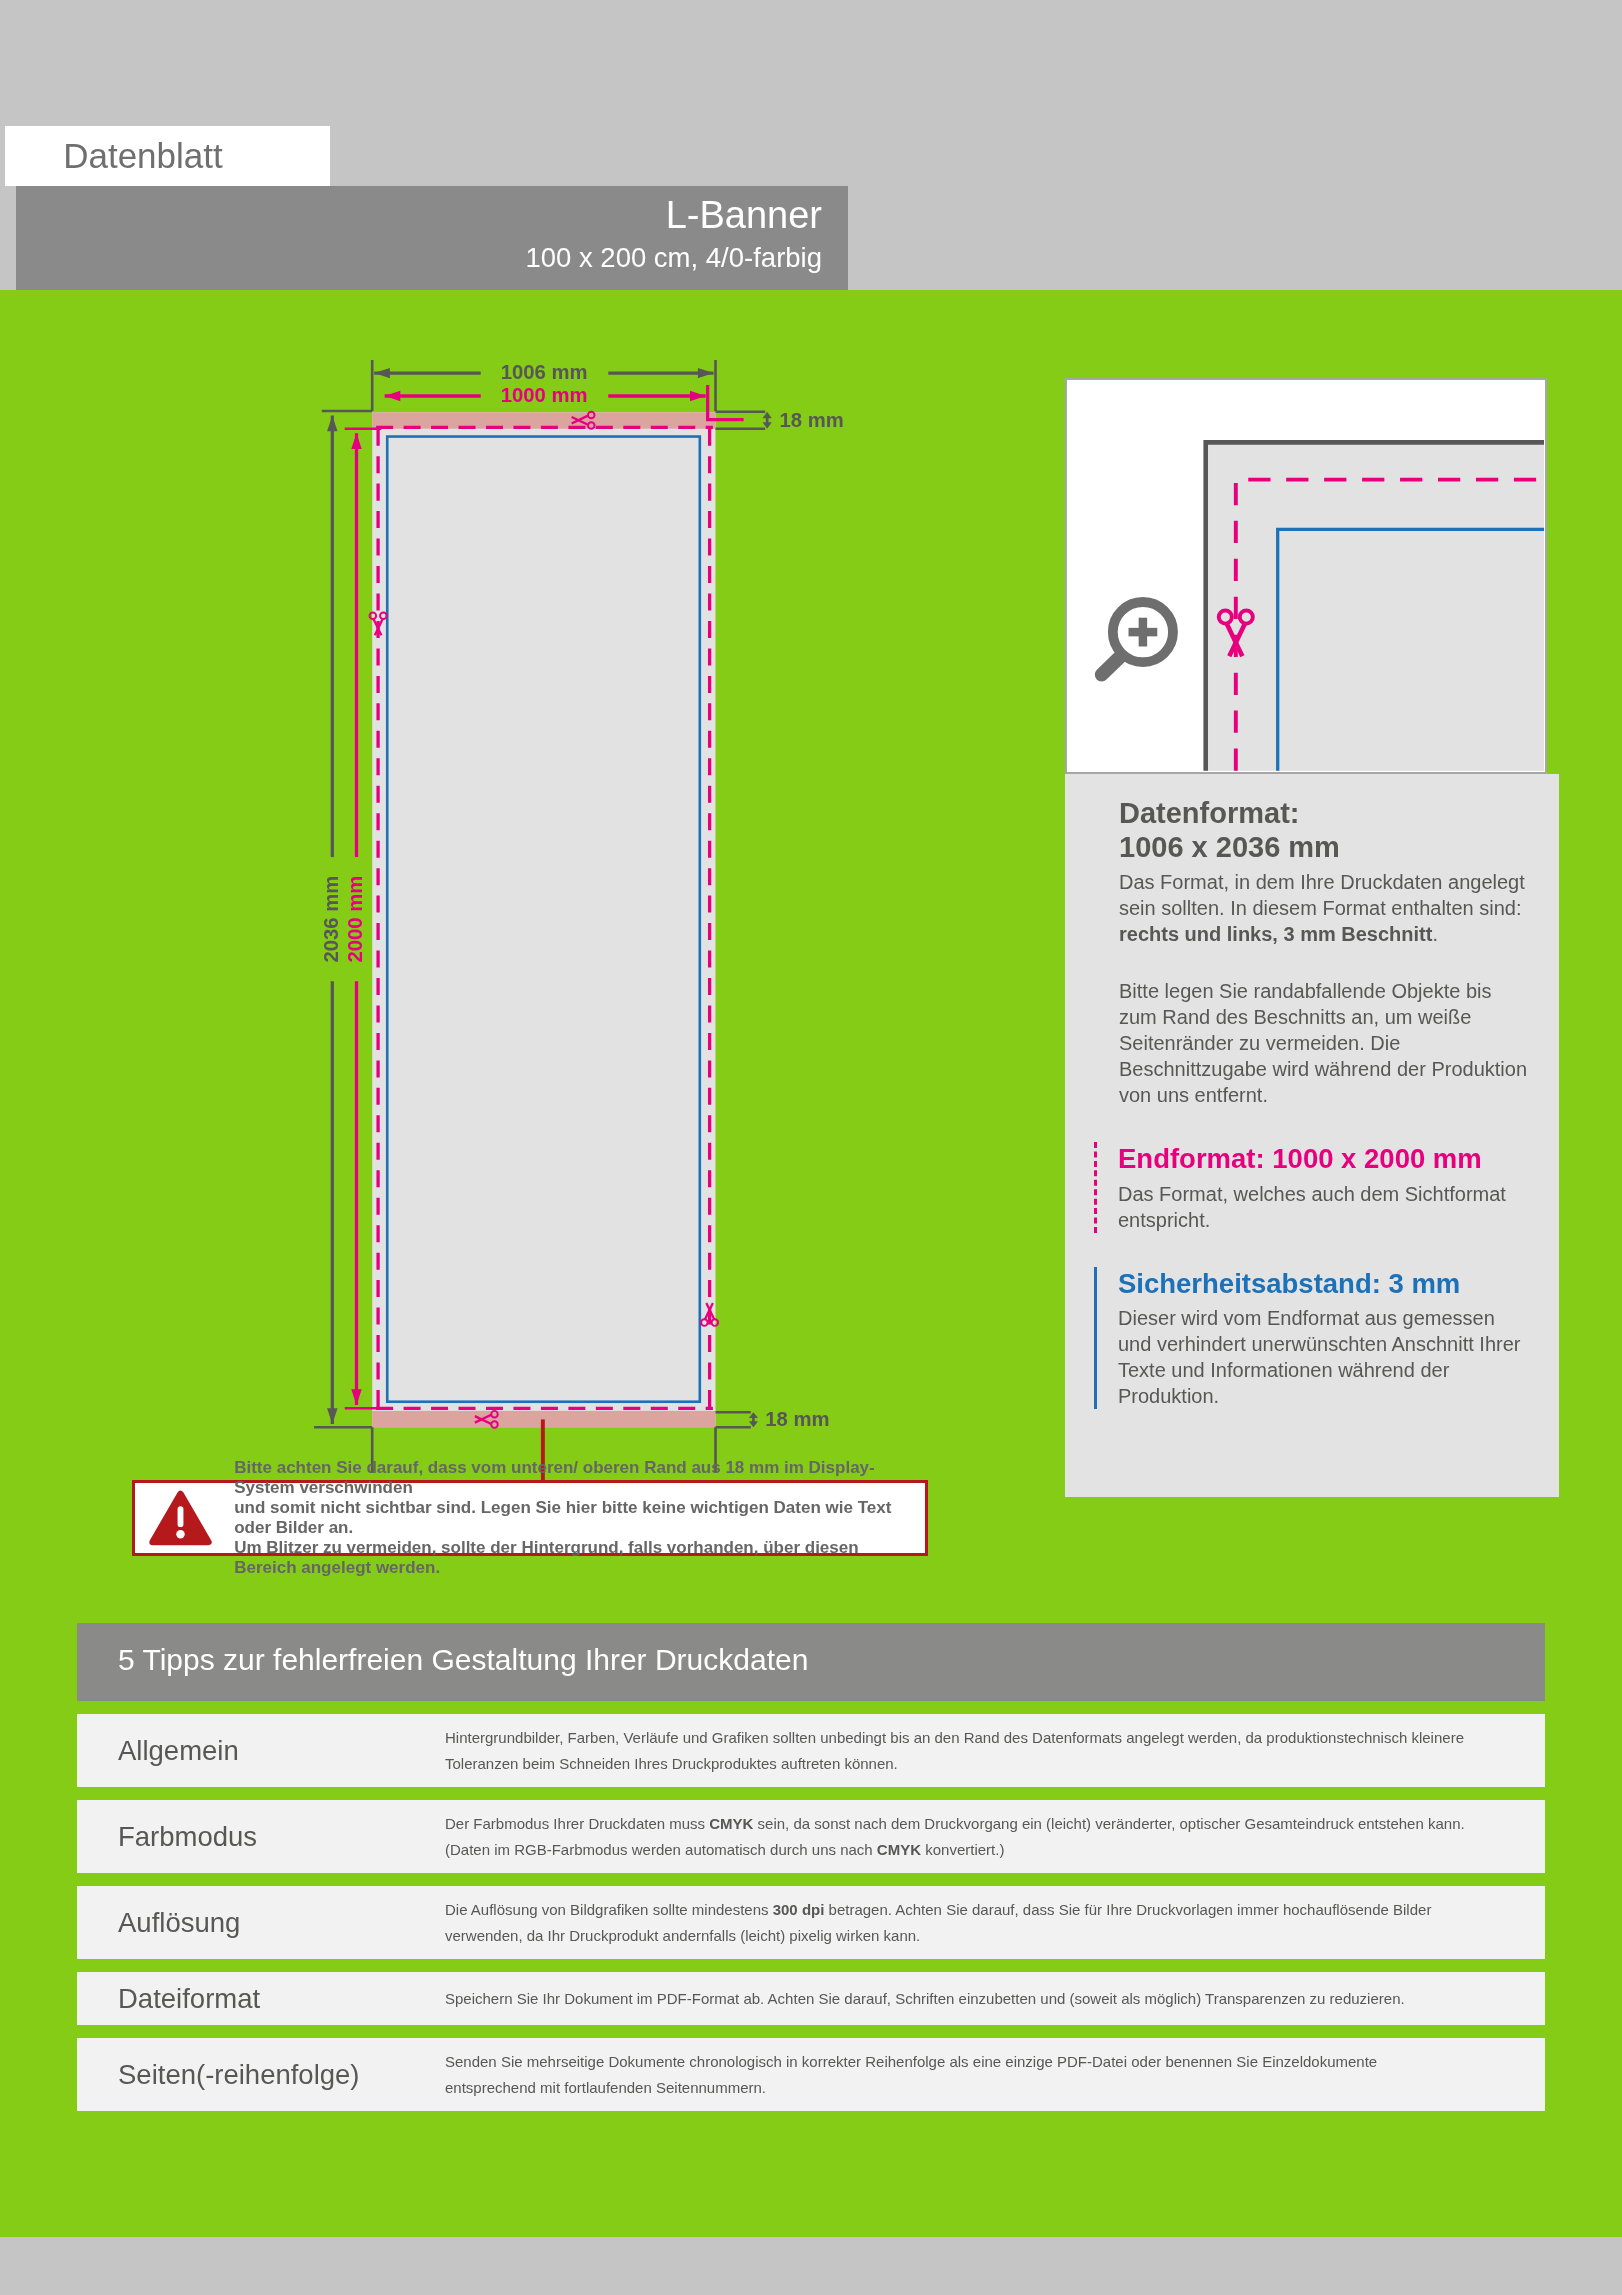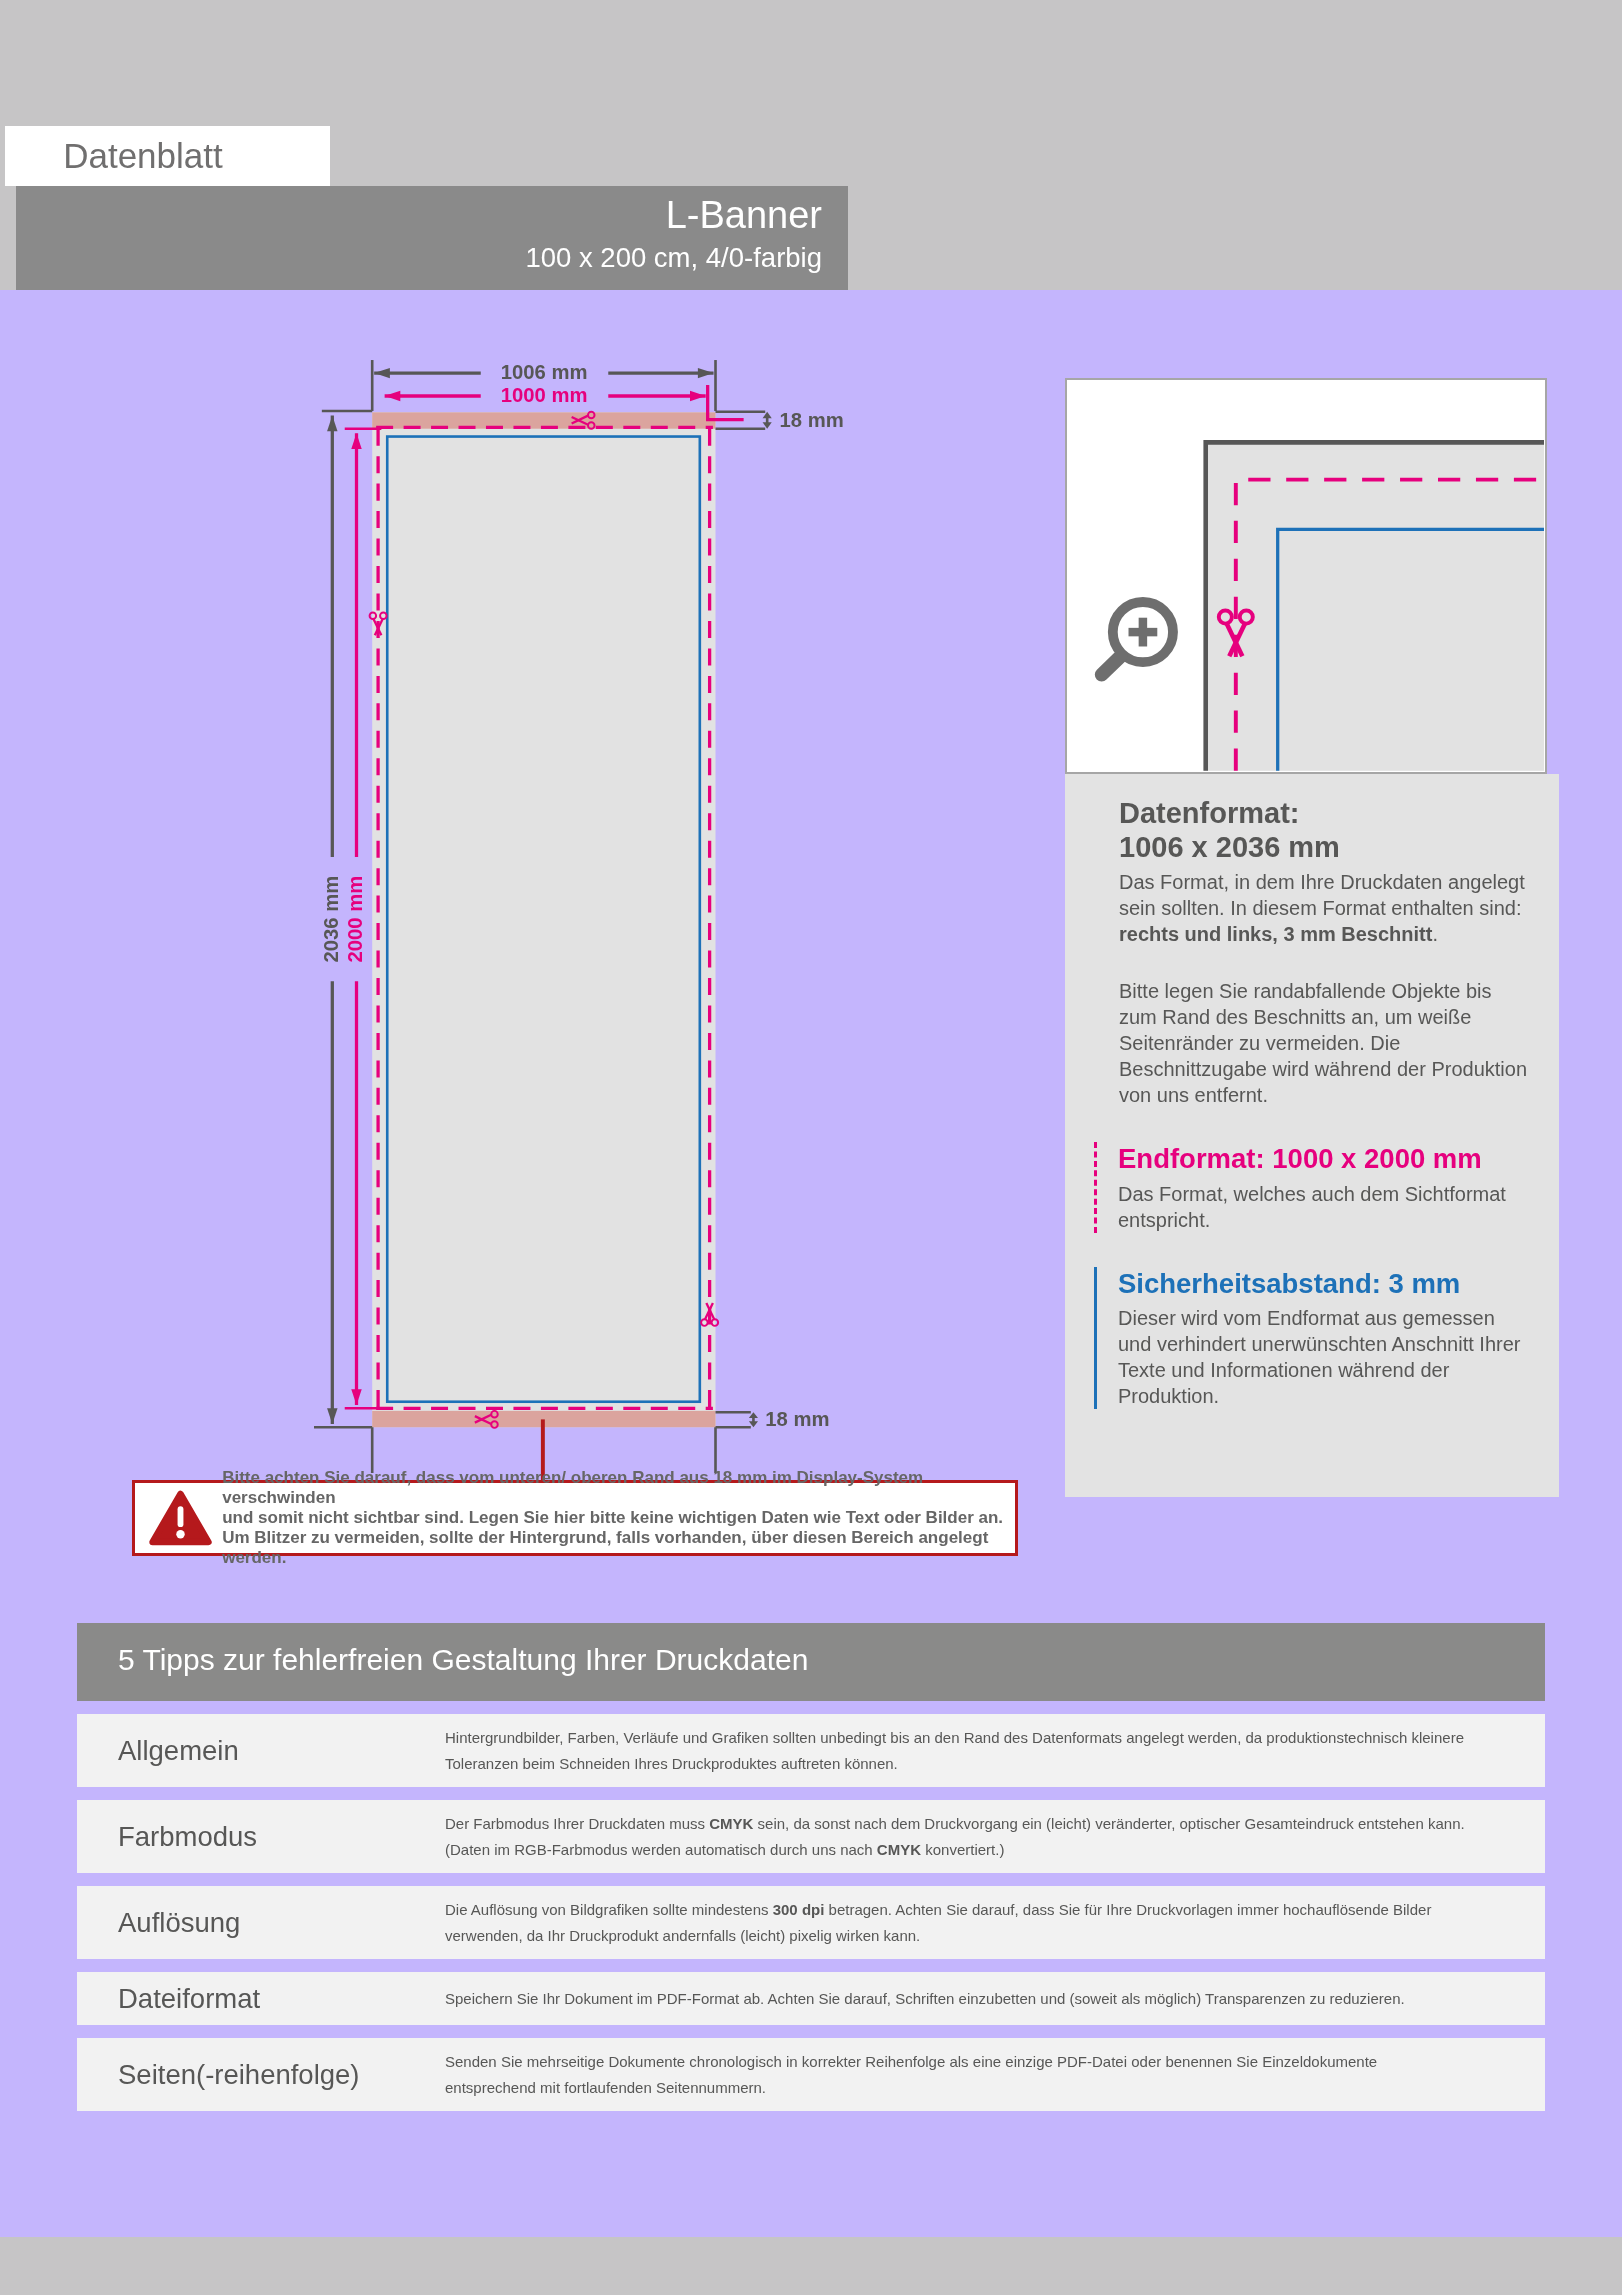--- a/index.html
+++ b/index.html
@@ -1,17 +1,17 @@
 <!DOCTYPE html>
 <html style="--magenta: #e6007e; --blue: #1d71b8; --salmon: #dba49e; --red: #b5191c; --band: #c6c5c6; --band-dark: #8a8a8a; --fill: #e2e2e2; --text: #575756; --row-bg: #f2f2f2; --panel-bg: #e3e3e3;font-size:10.5px"><head>
 <meta charset="utf-8">
 <style>
   html,body{margin:0;padding:0;background:#ffffff;}
   body{font-family:"Liberation Sans", sans-serif; color:var(--text,#575756);}
-  #page{position:relative;width:1623px;height:2295px;background:#c4b5fd;overflow:hidden;}
+  #page{position:relative;width:1623px;height:2295px;background:#84cc16;overflow:hidden;}
 
   
   .band-top{position:absolute;left:0;top:0;width:1623px;height:290px;background:var(--band,#c6c5c6);}
   .sheet-box{position:absolute;left:5.2px;top:126px;width:325px;height:60px;background:#fff;}
   .sheet-box span{display:block;padding-left:58px;line-height:60px;font-size:35px;color:#706f6f;}
   .band-dark{position:absolute;left:16px;top:186px;width:832px;height:104px;background:var(--band-dark,#8a8a8a);
              text-align:right;padding:0;box-sizing:border-box;color:#fff;}
   .band-dark .t1{display:block;font-size:38px;line-height:48px;margin:5.2px 26px 0 0;}
   .band-dark .t2{display:block;font-size:27.5px;line-height:37px;margin:0 26px 0 0;}
 
@@ -20,22 +20,22 @@
   .sg{stroke:var(--text,#575756);} .sm{stroke:var(--magenta,#e6007e);}
   .f-g{fill:var(--text,#575756);} .f-m{fill:var(--magenta,#e6007e);}
   .nf{fill:none;}
   .w4{stroke-width:4px;} .w5{stroke-width:5px;}
   .dash{stroke-dasharray:26 16;}
   .dimtext{font-size:31px;font-weight:bold;fill:var(--text,#575756);}
   .dimtext.m{fill:var(--magenta,#e6007e);}
   .scu{stroke:var(--magenta,#e6007e);fill:none;}
 
   
-  .warnbox{position:absolute;left:132px;top:1480px;width:886px;height:76px;background:#fff;
-           border:3.3px solid var(--red,#b5191c);box-sizing:border-box;display:flex;align-items:center;}
+  .warnbox{position:absolute;left:132px;top:1480px;width:796px;height:76px;background:#fff;
+           border:3.3px solid var(--red,#b5191c);box-sizing:border-box;display:flex;align-items:center;gap:12px;}
   .warnbox .icon{flex:0 0 auto;margin:0 9.2px 0 13px;}
   .warntext{font-size:17px;font-weight:bold;color:#666;line-height:20px;}
 
   
   .detailbox{position:absolute;left:1065px;top:378px;width:482px;height:396px;background:#fff;
              border:2.6px solid #a6a6a6;box-sizing:border-box;}
   .panel{position:absolute;left:1065px;top:774px;width:494px;height:723px;background:var(--panel-bg,#e3e3e3);
          box-sizing:border-box;padding:22px 29px 0 54px;font-size:20px;line-height:26px;color:var(--text,#575756);}
   .panel h2{margin:0;font-size:29px;line-height:34px;color:var(--text,#575756);}
   .panel .h-m{color:var(--magenta,#e6007e);font-size:27.5px;line-height:33px;margin:0;}

